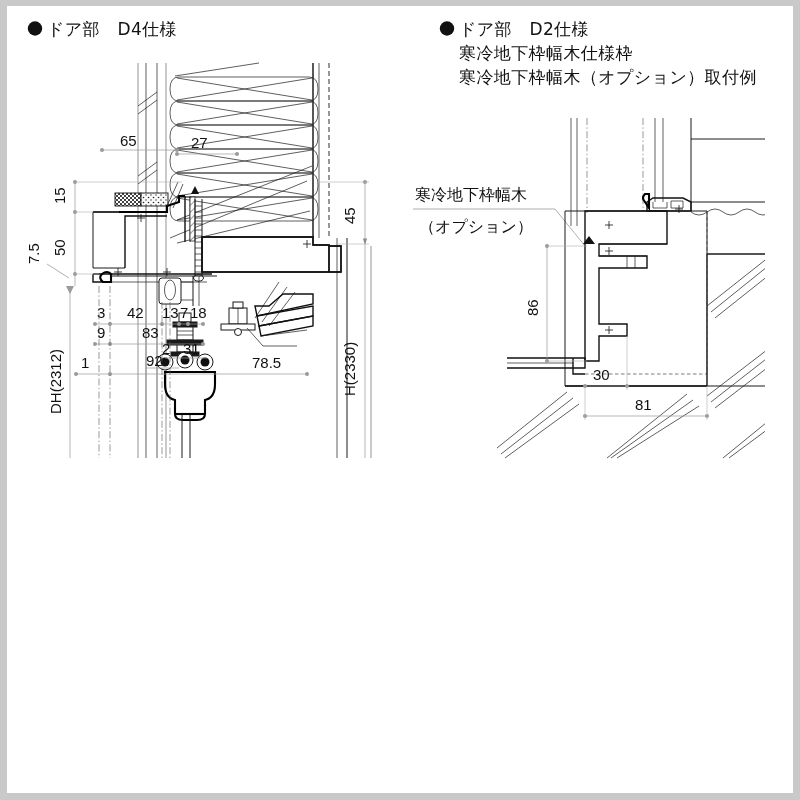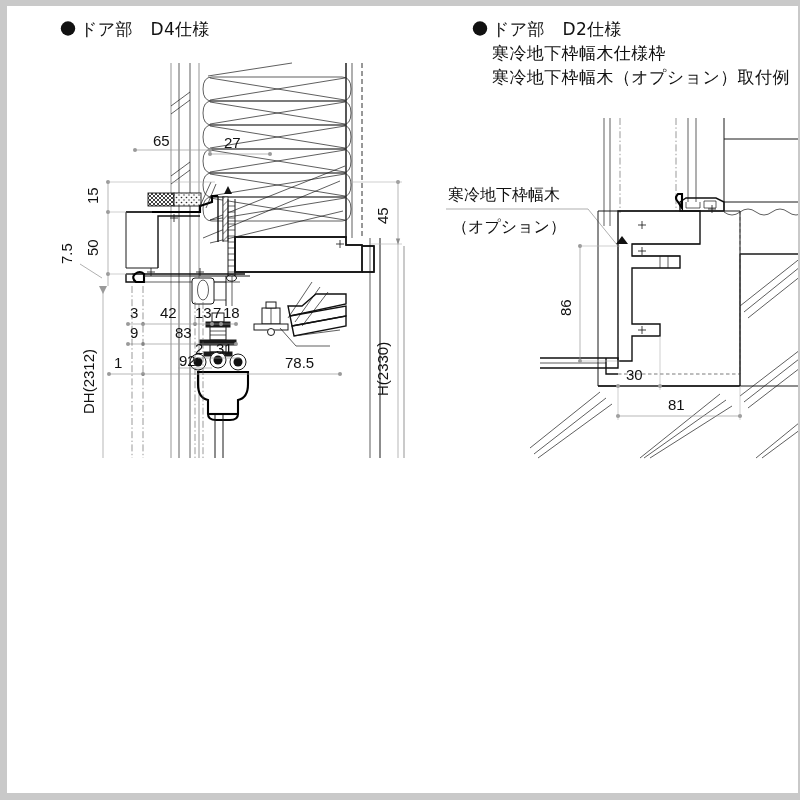--- a/index.html
+++ b/index.html
@@ -27,21 +27,20 @@
   }
 
   #canvas-wrap {
     position: absolute;
     left: 0;
     top: 0;
     width: 758px;
     height: 787px;
     overflow: hidden;
     background: #fff;
-    padding-left: 33px;
   }
 
   svg.sheet {
     display: block;
   }
 
   
   .ln            { stroke: #1a1a1a; fill: none; stroke-width: 1; }
   .ln-thin       { stroke: #1a1a1a; fill: none; stroke-width: 0.7; }
   .ln-hair       { stroke: #2b2b2b; fill: none; stroke-width: 0.5; }

